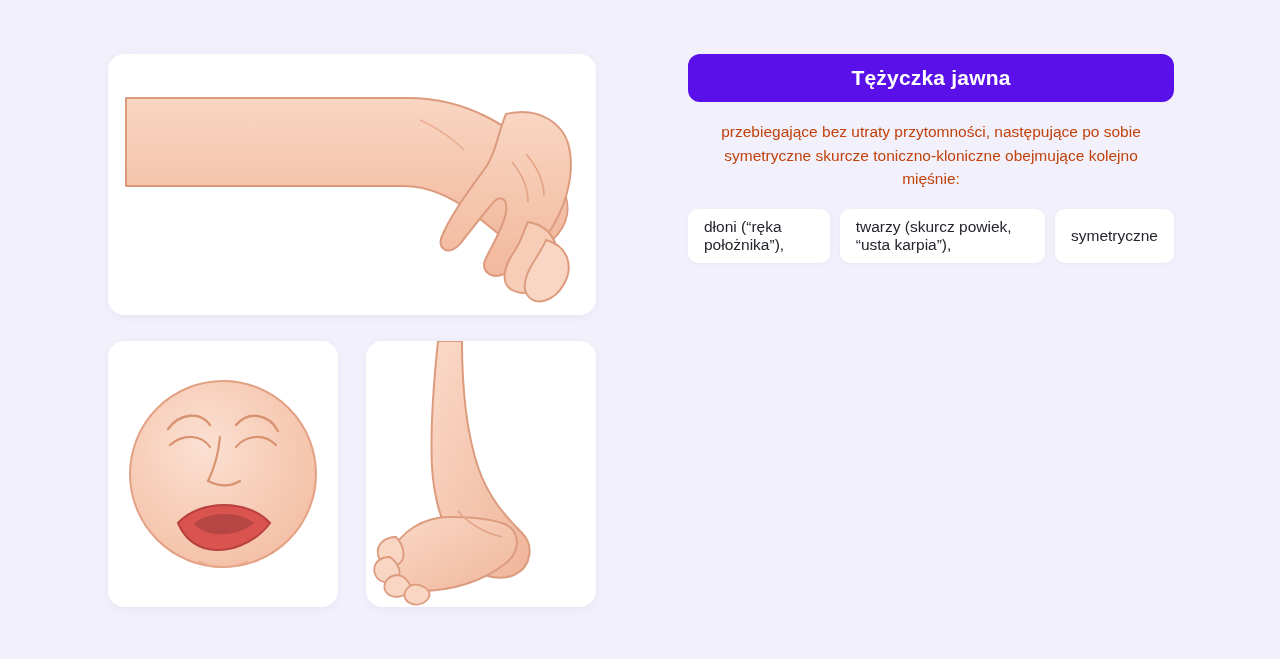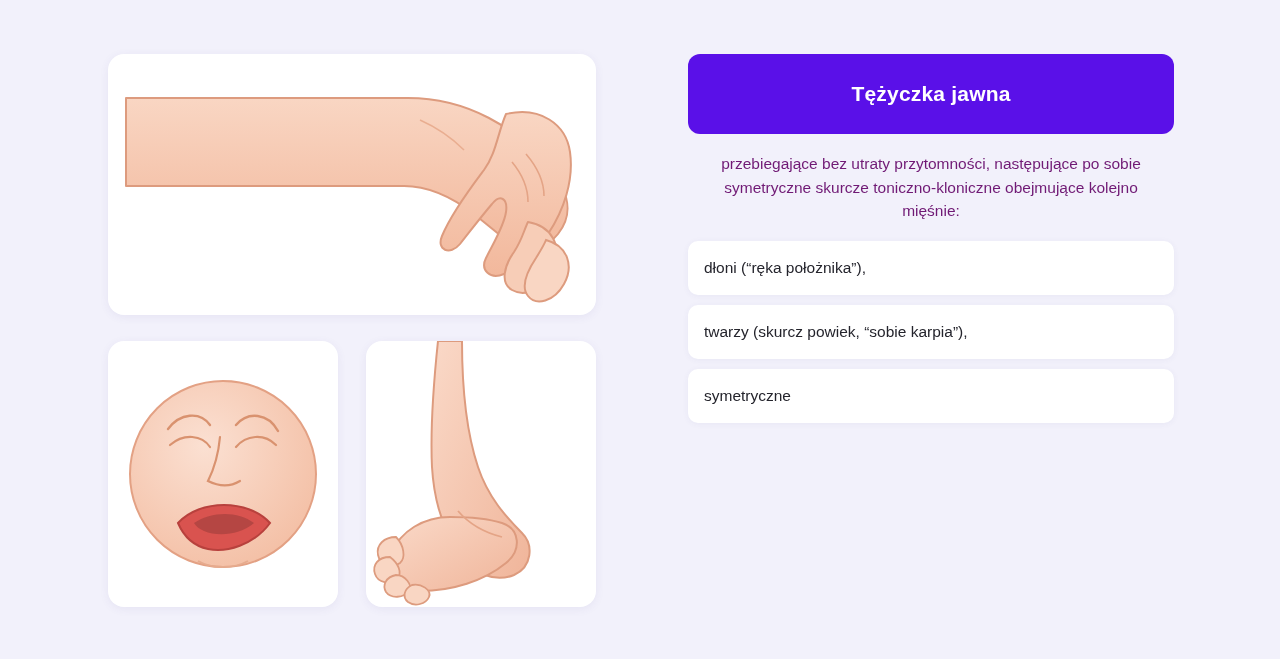--- a/index.html
+++ b/index.html
@@ -63,41 +63,41 @@
   
   .right-col {
     position: absolute;
     left: 688px;
     top: 54px;
     width: 486px;
   }
   .title-banner {
     background: #5a10e8;
     border-radius: 12px;
-    height: 80px;
+    height: 48px;
     display: flex;
     align-items: center;
     justify-content: center;
     color: #ffffff;
     font-size: 21px;
     font-weight: bold;
     letter-spacing: 0.2px;
   }
   .intro {
     margin-top: 18px;
     text-align: center;
-    color: #701a75;
+    color: #c2410c;
     font-size: 15.5px;
     line-height: 1.52;
     padding: 0 12px;
   }
   .list {
     margin-top: 18px;
     display: flex;
-    flex-direction: column;
+    flex-direction: row;
     gap: 10px;
   }
   .list-item {
     background: #ffffff;
     border-radius: 10px;
     height: 54px;
     display: flex;
     align-items: center;
     padding: 0 16px;
     box-sizing: border-box;
@@ -198,21 +198,21 @@
 
     <div class="title-banner">Tężyczka jawna</div>
 
     <div class="intro">przebiegające bez utraty przytomności, następujące po sobie symetryczne skurcze toniczno-kloniczne obejmujące kolejno mięśnie:</div>
 
     <div class="list">
       <div class="list-item">
         <span>dłoni (“ręka położnika”),</span>
       </div>
       <div class="list-item">
-        <span>twarzy (skurcz powiek, “sobie karpia”),</span>
+        <span>twarzy (skurcz powiek, “usta karpia”),</span>
       </div>
       <div class="list-item">
         <span>symetryczne</span>
       </div>
     </div>
 
   </div>
 
 </div>
 

